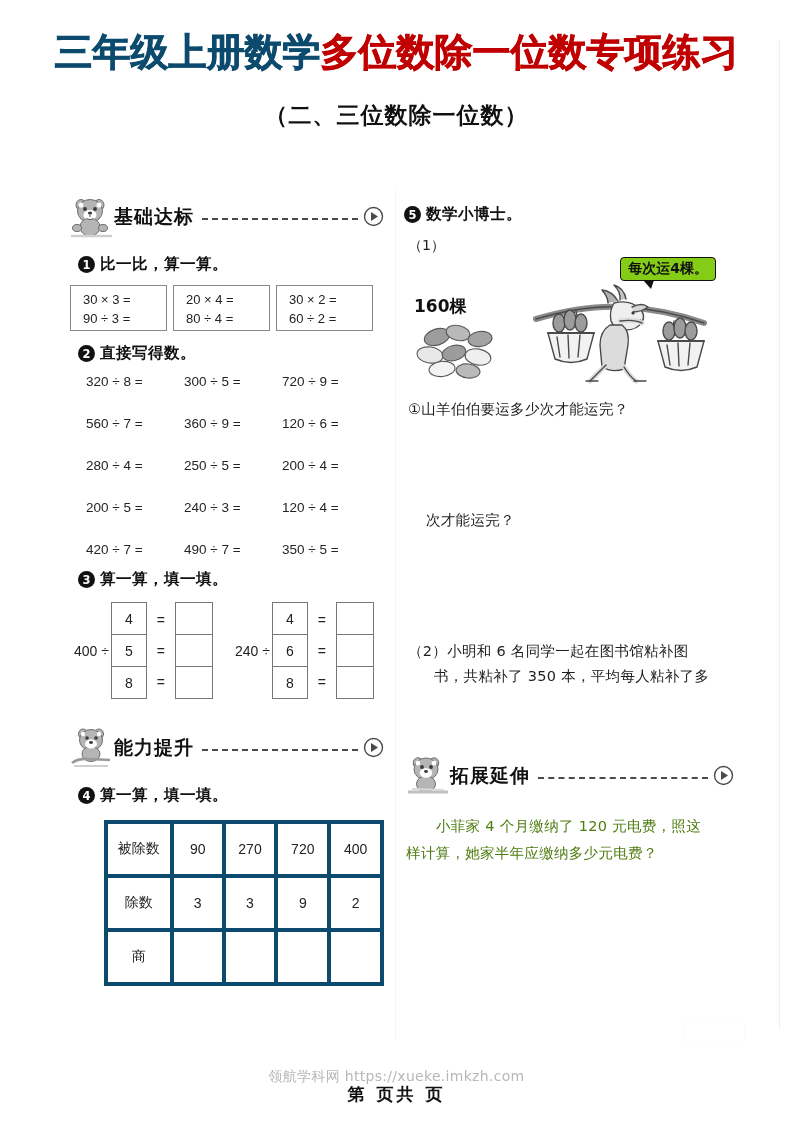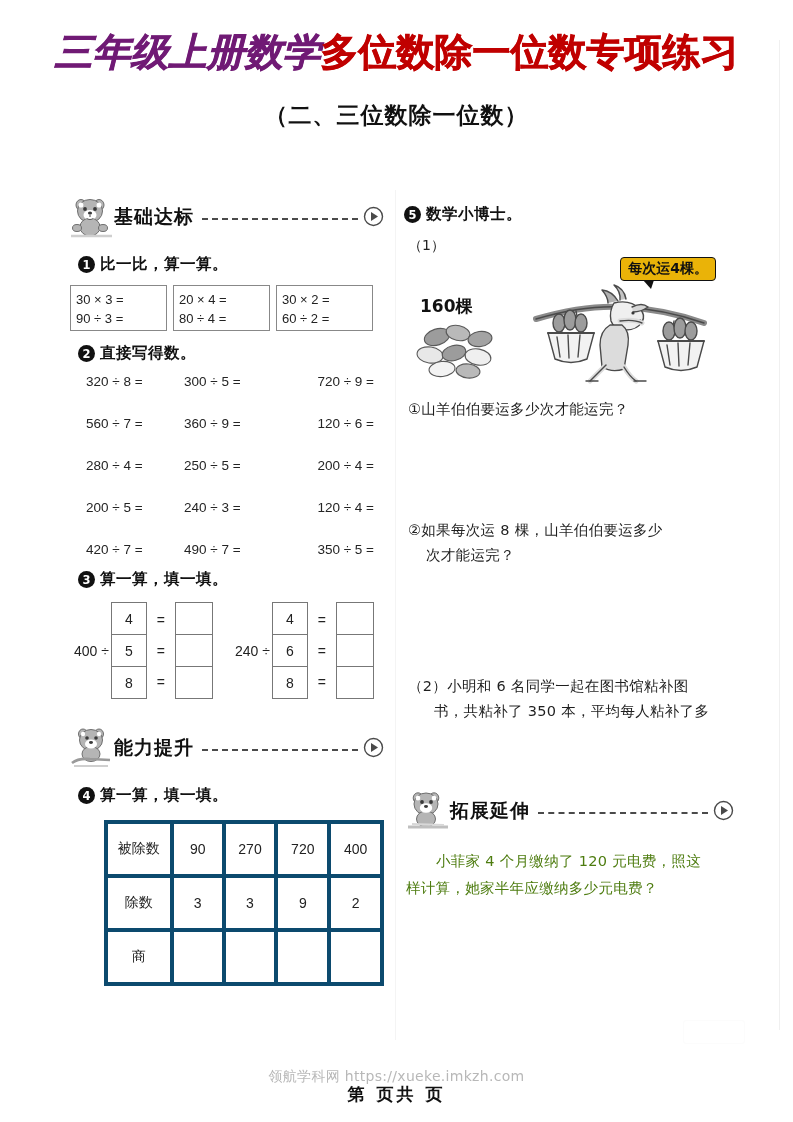--- a/index.html
+++ b/index.html
@@ -42,21 +42,21 @@
   }
   .main-title {
     font-family: "DejaVu Sans", sans-serif;
     font-weight: bold;
     font-size: 38px;
     letter-spacing: 0px;
     line-height: 52px;
     white-space: nowrap;
     -webkit-text-stroke: 0.7px currentColor;
   }
-  .t-black { color: #701a75; font-style: italic; }
+  .t-black { color: #0c4a6e; }
   .t-red { color: #c00000; }
   .sub-title {
     margin-top: 22px;
     font-family: "DejaVu Sans", sans-serif;
     font-weight: bold;
     font-size: 23px;
     color: #111;
     letter-spacing: 1px;
   }
 
@@ -134,38 +134,38 @@
   
   .ex1-row {
     display: flex;
     gap: 6px;
     margin: 6px 0 0 2px;
   }
   .ex1-box {
     width: 97px;
     height: 46px;
     border: 1px solid #888;
-    padding: 4px 0 0 5px;
+    padding: 4px 0 0 12px;
     box-sizing: border-box;
     font-size: 13px;
     line-height: 19px;
     color: #222;
   }
 
   
   .ex2-grid {
     margin: 10px 0 0 18px;
     display: grid;
     grid-template-columns: 98px 98px 98px;
     row-gap: 27px;
     font-size: 13.5px;
     color: #242424;
   }
   .ex2-grid span { white-space: nowrap; }
-  .ex2-grid span:nth-child(3n) { text-align: right; padding-right: 6px; }
+  .ex2-grid span:nth-child(3n) { text-align: left; padding-right: 6px; }
 
   
   .ex3 {
     display: flex;
     align-items: center;
     margin: 12px 0 0 6px;
     font-size: 14px;
     color: #222;
   }
   .ex3-group { display: flex; align-items: center; }
@@ -231,38 +231,38 @@
     position: relative;
     height: 130px;
     margin-top: 2px;
   }
   .bubble {
     position: absolute;
     right: 18px; top: 0px;
     border: 1.6px solid #111;
     border-radius: 4px;
     padding: 2px 7px;
-    background: #eab308;
+    background: #84cc16;
     font-family: "DejaVu Sans", sans-serif;
     font-weight: bold;
     font-size: 14px;
     color: #111;
     white-space: nowrap;
   }
   .bubble:after {
     content: "";
     position: absolute;
     left: 22px; bottom: -9px;
     border-left: 8px solid transparent;
     border-right: 3px solid transparent;
     border-top: 9px solid #111;
   }
   .count-label {
     position: absolute;
-    left: 16px; top: 38px;
+    left: 10px; top: 38px;
     font-size: 17px;
     font-weight: bold;
     color: #111;
     font-family: "DejaVu Sans", sans-serif;
   }
   .goat-svg { position: absolute; left: 110px; top: 20px; }
   .saplings-svg { position: absolute; left: 8px; top: 62px; }
 
   .q-para {
     font-family: "DejaVu Sans", sans-serif;
@@ -583,21 +583,20 @@
             <ellipse cx="155" cy="54" rx="6" ry="9"></ellipse>
             <ellipse cx="166" cy="51" rx="6" ry="10"></ellipse>
             <ellipse cx="177" cy="54" rx="6" ry="9"></ellipse>
           </g>
         </g>
       </svg>
     </div>
 
     <div class="q-para">①山羊伯伯要运多少次才能运完？</div>
     <div class="spacer-md"></div>
-    <div class="q-para">②如果每次运 8 棵，山羊伯伯要运多少</div>
     <div class="q-para" style="margin-left:22px;margin-top:0;">次才能运完？</div>
     <div class="spacer-lg"></div>
 
     <div class="q-para">（2）小明和 6 名同学一起在图书馆粘补图</div>
     <div class="q-para" style="margin-left:30px;margin-top:0;">书，共粘补了 350 本，平均每人粘补了多</div>
 
     <div class="section-head" style="margin-top:66px;">
       <svg class="mascot" viewBox="0 0 48 46">
         <g fill="#b5b5b5" stroke="#6e6e6e" stroke-width="1">
           <ellipse cx="14" cy="10" rx="4.8" ry="5.2"></ellipse>

